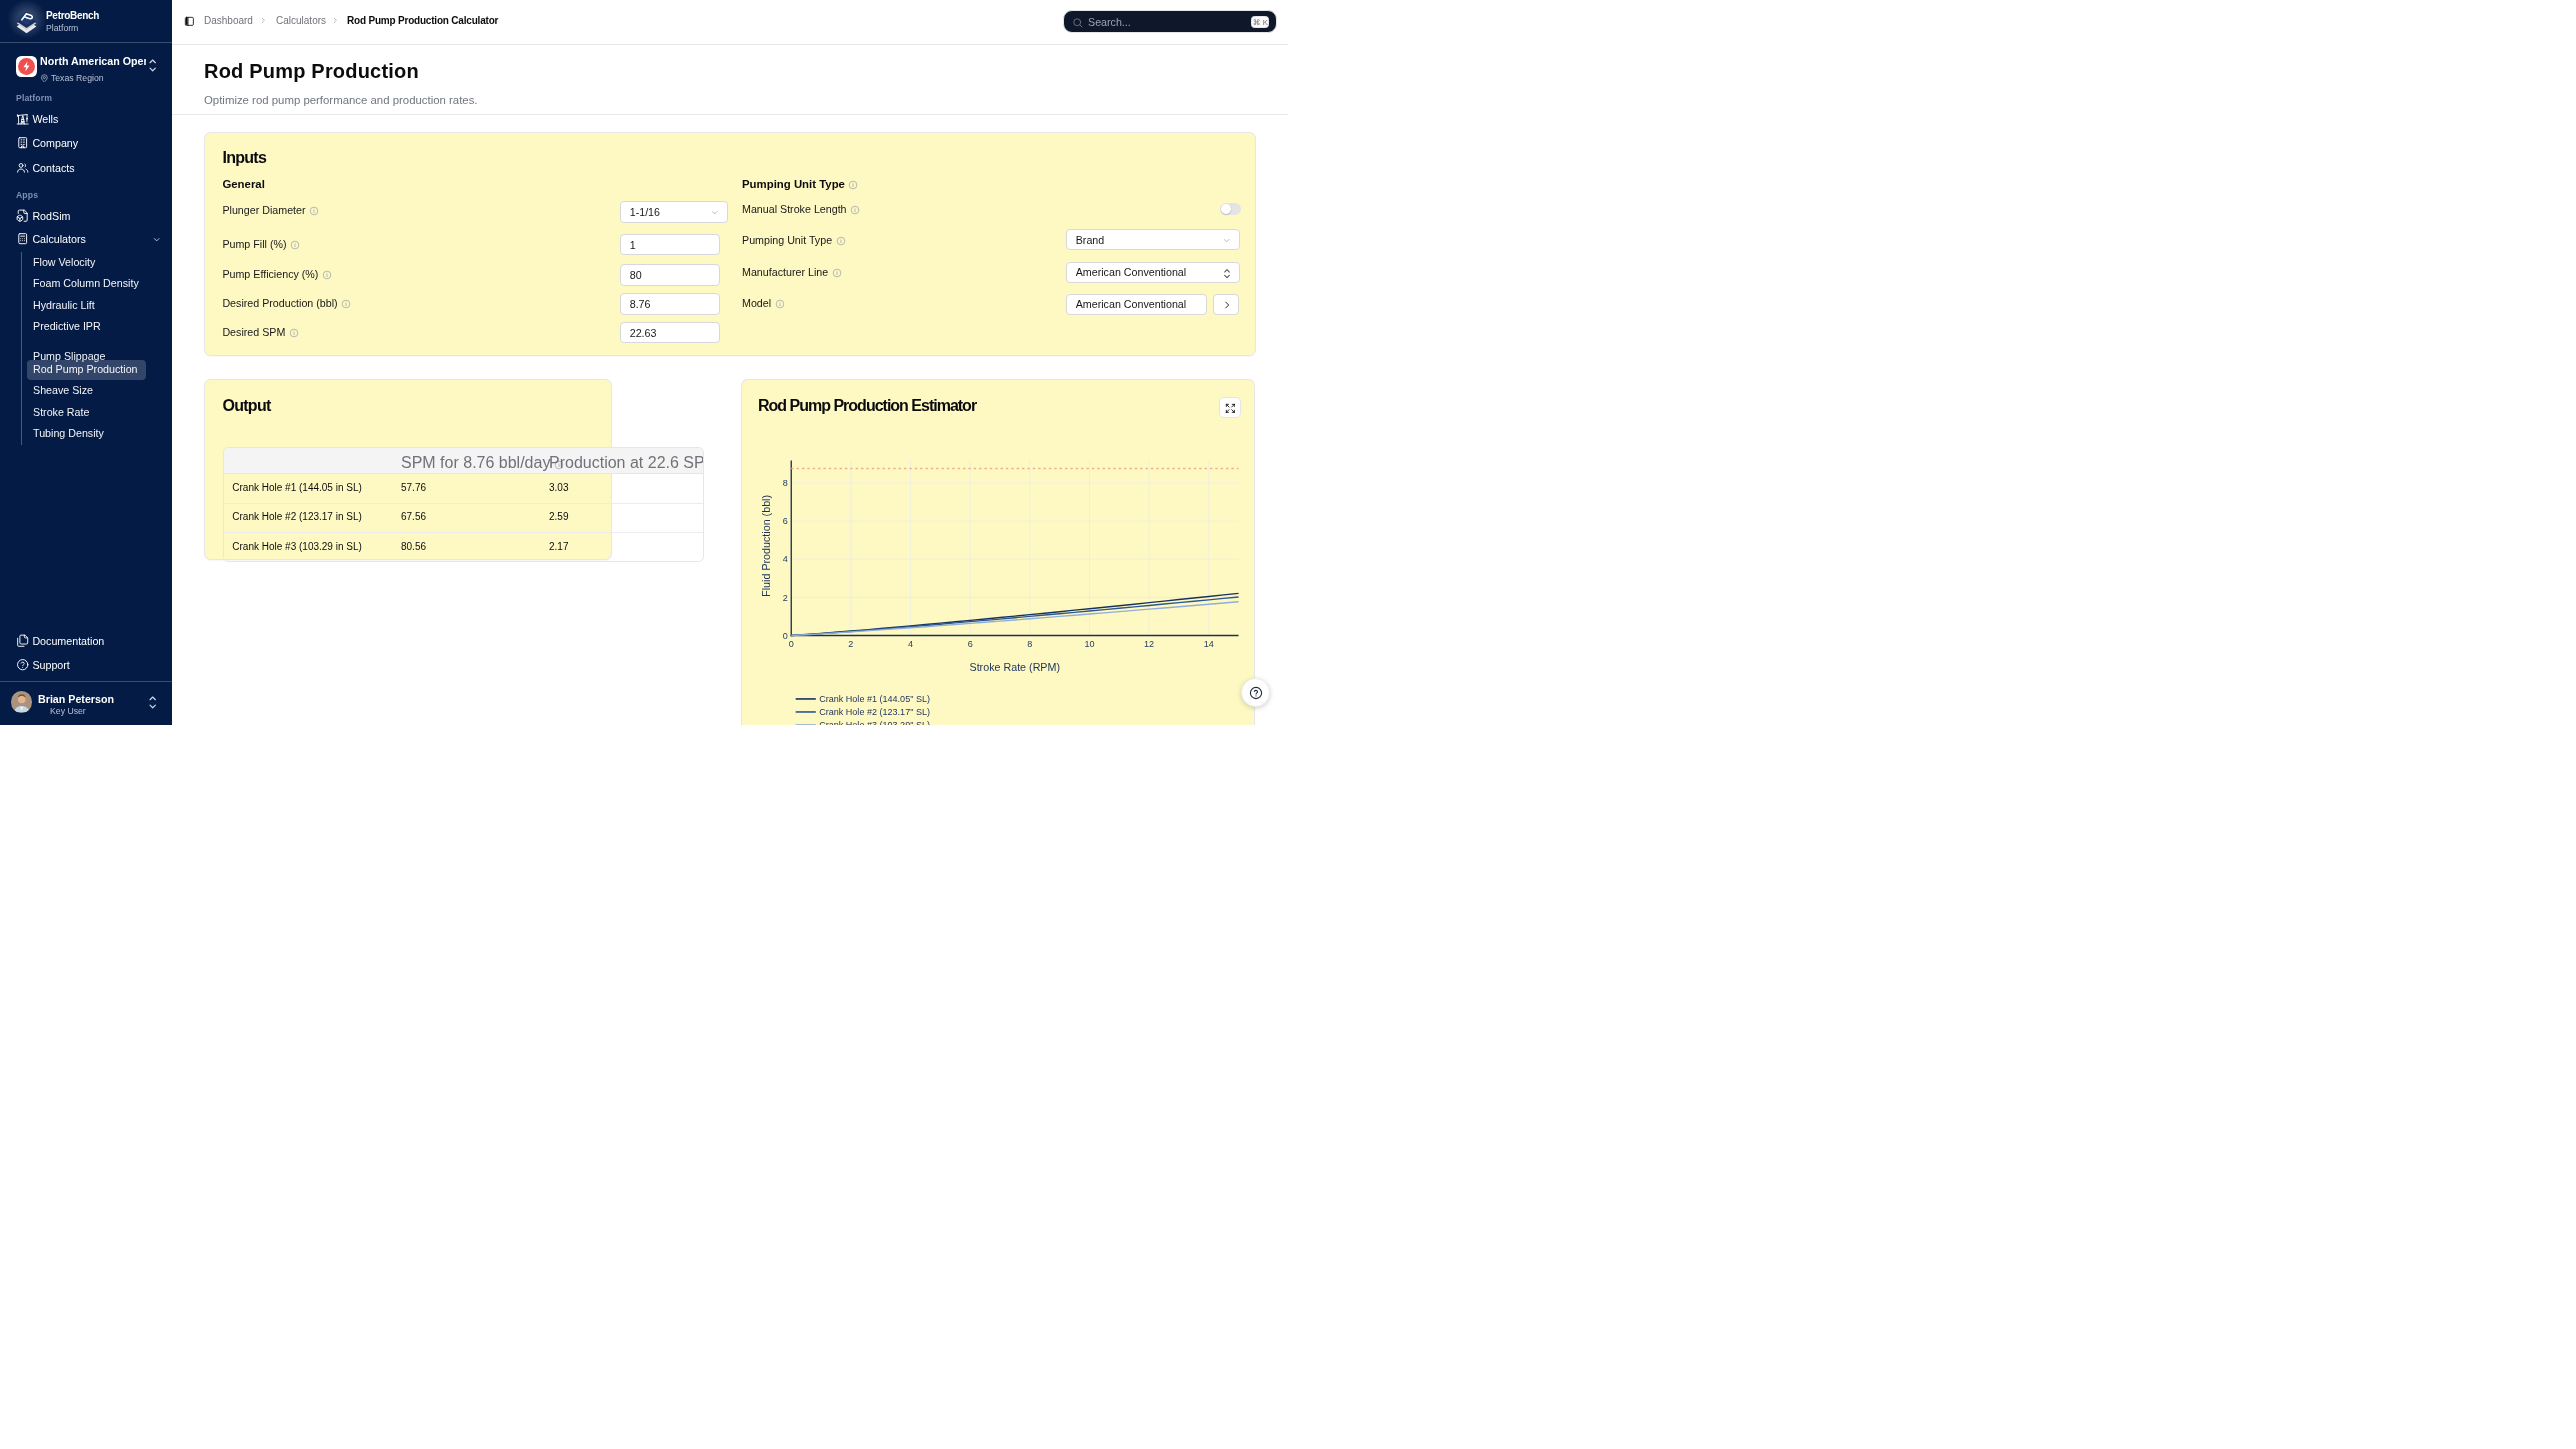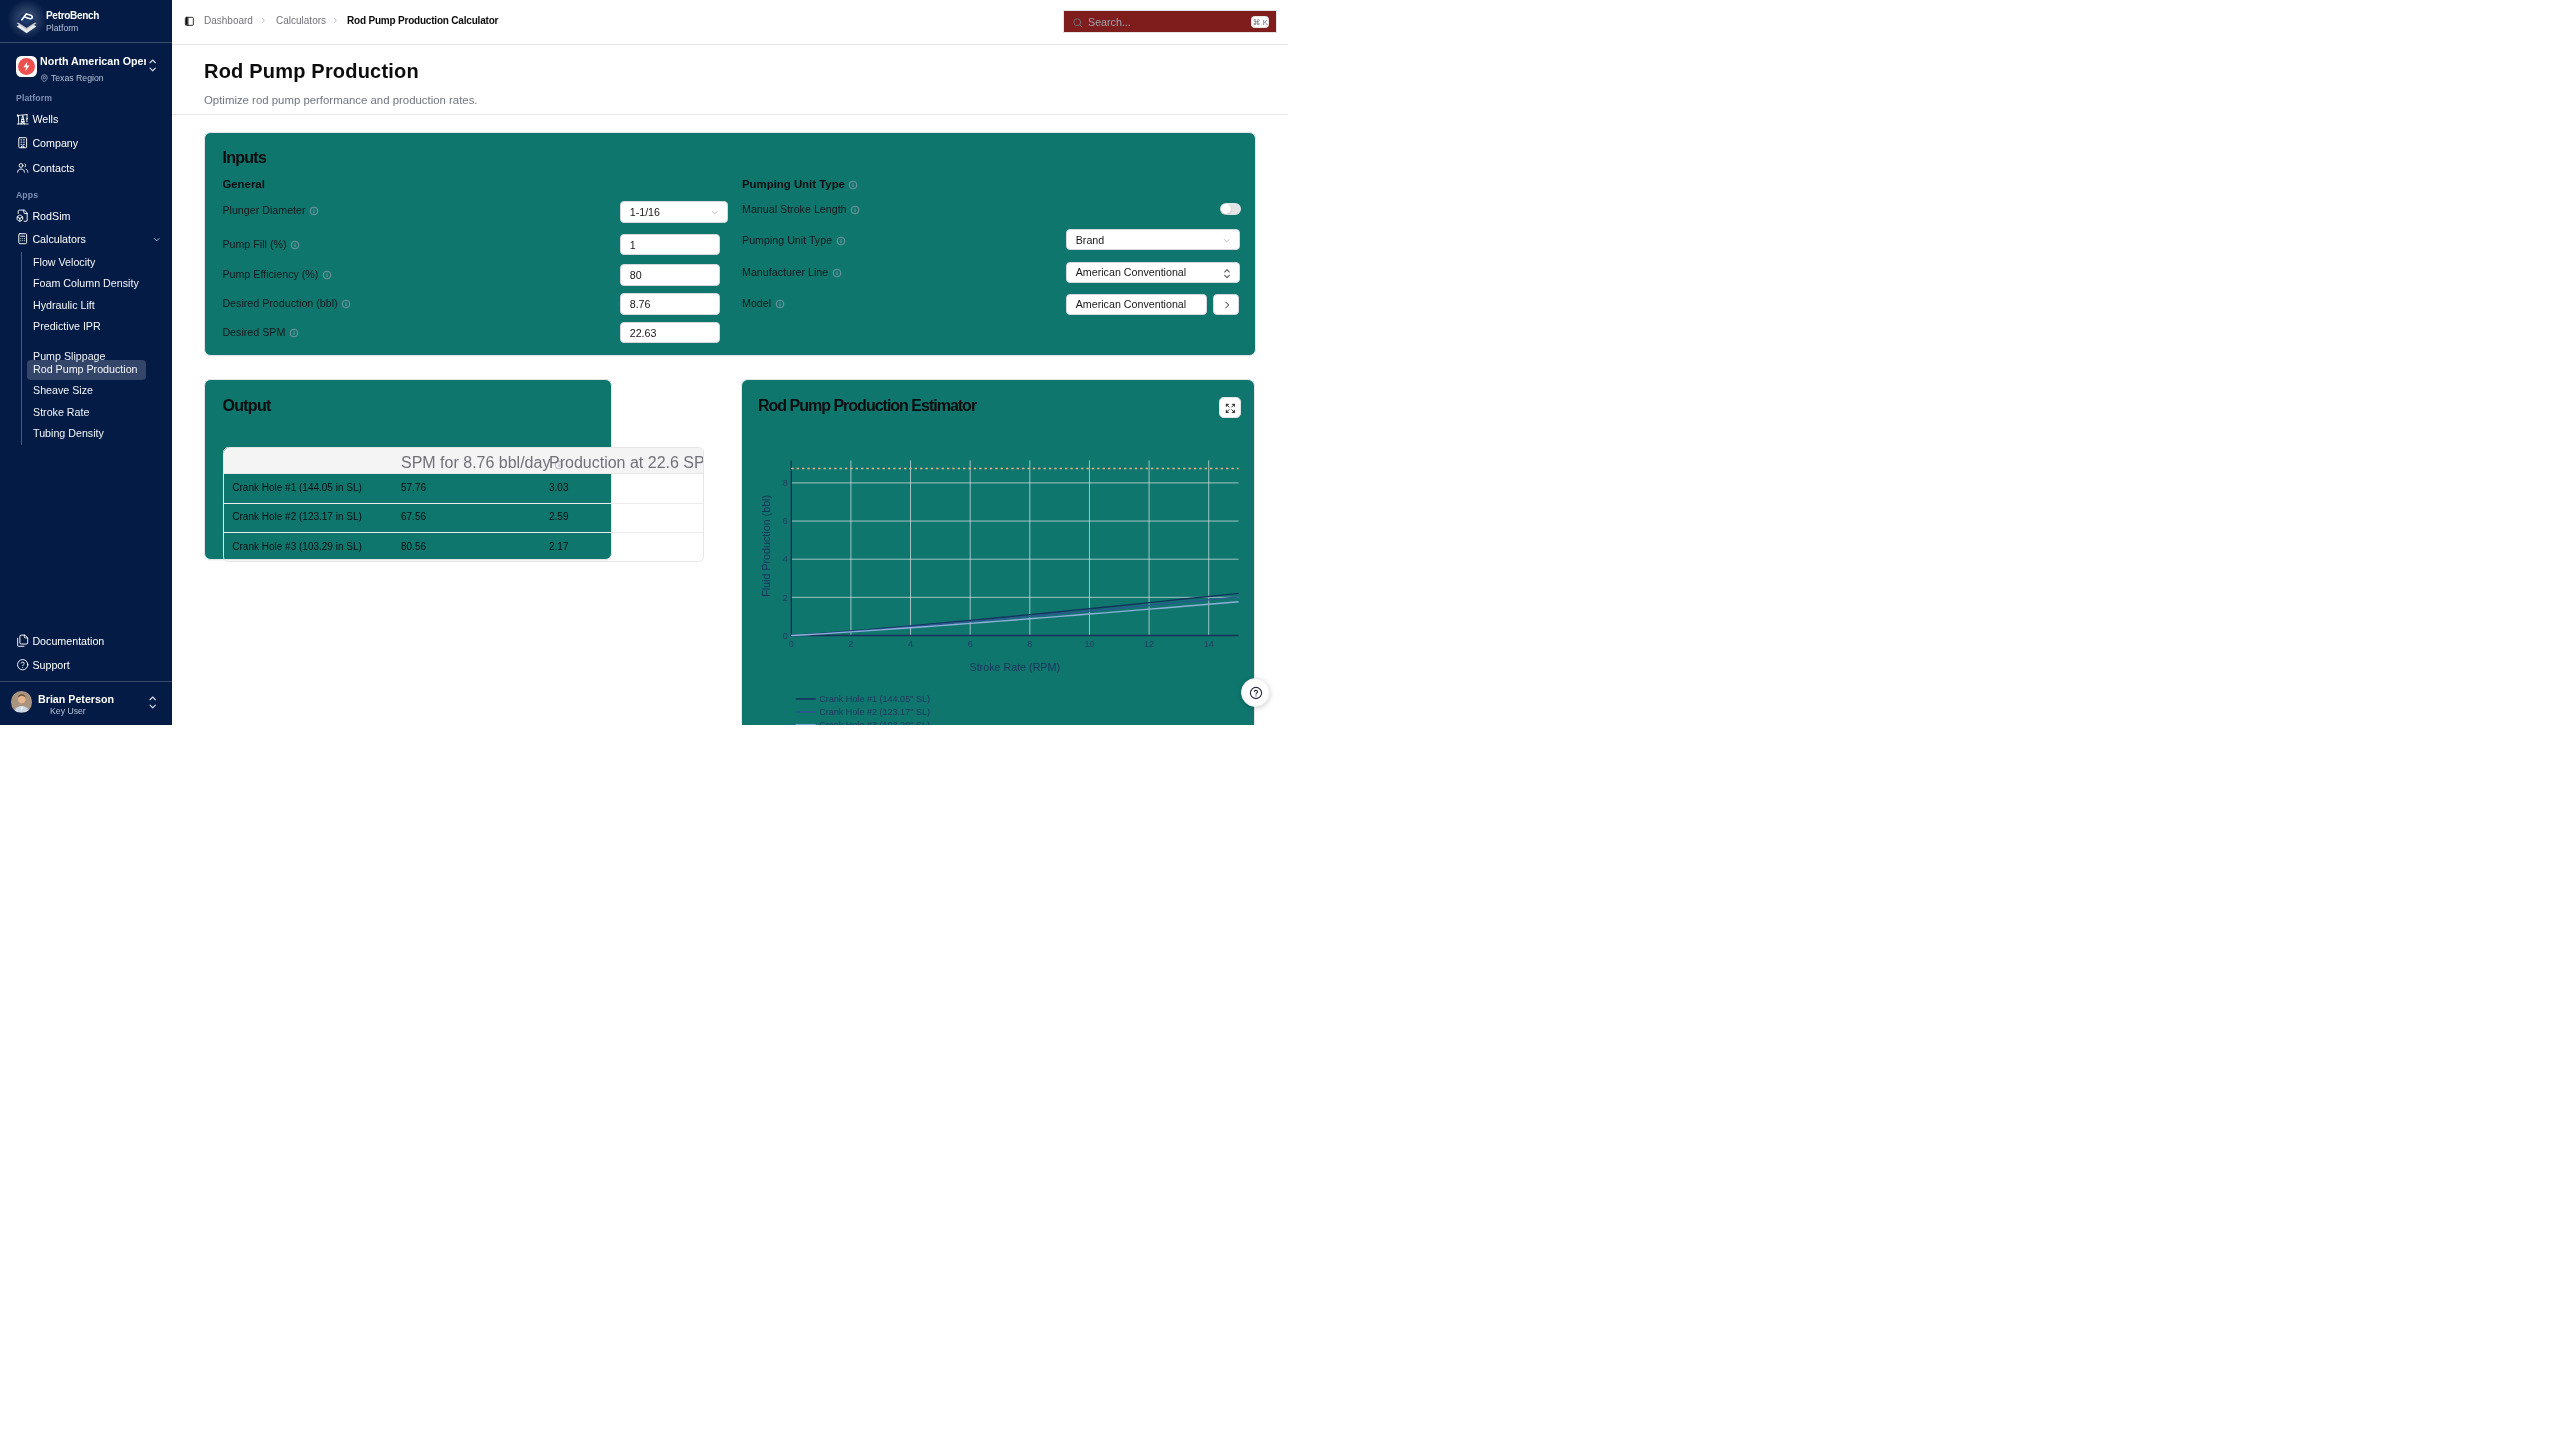--- a/index.html
+++ b/index.html
@@ -26,31 +26,31 @@
 .active-pill { position:absolute; left:27px; top:360px; width:119px; height:19.5px; background:rgba(255,255,255,0.19); border-radius:4px; }
 .chev-ud { position:absolute; }
 .avatar { position:absolute; left:10.7px; top:691px; width:21.5px; height:21.5px; border-radius:50%; overflow:hidden; }
 .u-name { position:absolute; left:38px; top:693px; font-size:10.7px; font-weight:bold; }
 .u-sub { position:absolute; left:38px; top:706px; font-size:8.7px; color:#b7c1d6;padding-left:12px; }
 
 
 #hdr-border { position:absolute; left:172px; top:44px; width:1116px; height:0.7px; background:#e8e8ea; }
 .bc { position:absolute; top:14.8px; font-size:10px; color:#71717a; }
 .bc.dark { color:#0c0c0e; font-weight:bold; letter-spacing:-0.2px; }
-.searchbox { position:absolute; left:1063px; top:9.7px; width:214px; height:23.5px; border:0.7px solid #e4e4e7; border-radius:1px; background:#7f1d1d; }
+.searchbox { position:absolute; left:1063px; top:9.7px; width:214px; height:23.5px; border:0.7px solid #e4e4e7; border-radius:9px; background:#0f172a; }
 .searchbox .ph { position:absolute; left:24px; top:5.4px; font-size:10.7px; color:#9ga3af; color:#9ca3af; }
 .kbd { position:absolute; right:6.7px; top:5.7px; width:18px; height:12px; background:#fafafa; border:0.7px solid #e6e6e9; border-radius:3.4px; color:#71717a; font-size:7.7px; text-align:center; line-height:11px; }
 
 
 #h1 { position:absolute; left:204px; top:60px; font-size:20px; font-weight:bold; letter-spacing:0.2px; color:#0c0c0e; }
 #h1sub { position:absolute; left:204px; top:94px; font-size:11.4px; color:#6f7680; }
 #div2 { position:absolute; left:172px; top:114px; width:1116px; height:0.7px; background:#e8e8ea; }
 
 
-.card { position:absolute; background:#0f766e; border:0.7px solid #e6e6e9; border-radius:6.7px; box-shadow:0 0.7px 1.3px rgba(0,0,0,0.04); }
+.card { position:absolute; background:#fef9c3; border:0.7px solid #e6e6e9; border-radius:6.7px; box-shadow:0 0.7px 1.3px rgba(0,0,0,0.04); }
 #card-inputs { left:204px; top:132px; width:1052px; height:224px; }
 #card-output { left:204px; top:379px; width:408px; height:181px; }
 #card-chart  { left:741px; top:379px; width:514px; height:366px; border-bottom:none; border-bottom-left-radius:0; border-bottom-right-radius:0; }
 .ctitle { position:absolute; font-size:16px; font-weight:bold; letter-spacing:-0.7px; color:#0c0c0e; }
 
 
 .ghead { position:absolute; font-size:11.4px; font-weight:bold; color:#0c0c0e; }
 .flabel { position:absolute; font-size:10.7px; color:#18181b; white-space:nowrap; }
 .ctrl { position:absolute; border:0.7px solid #d7d7dc; border-radius:4px; background:#fff; font-size:10.7px; color:#18181b; }
 .ctrl .v { position:absolute; left:8.7px; top:50%; transform:translateY(-50%); }

